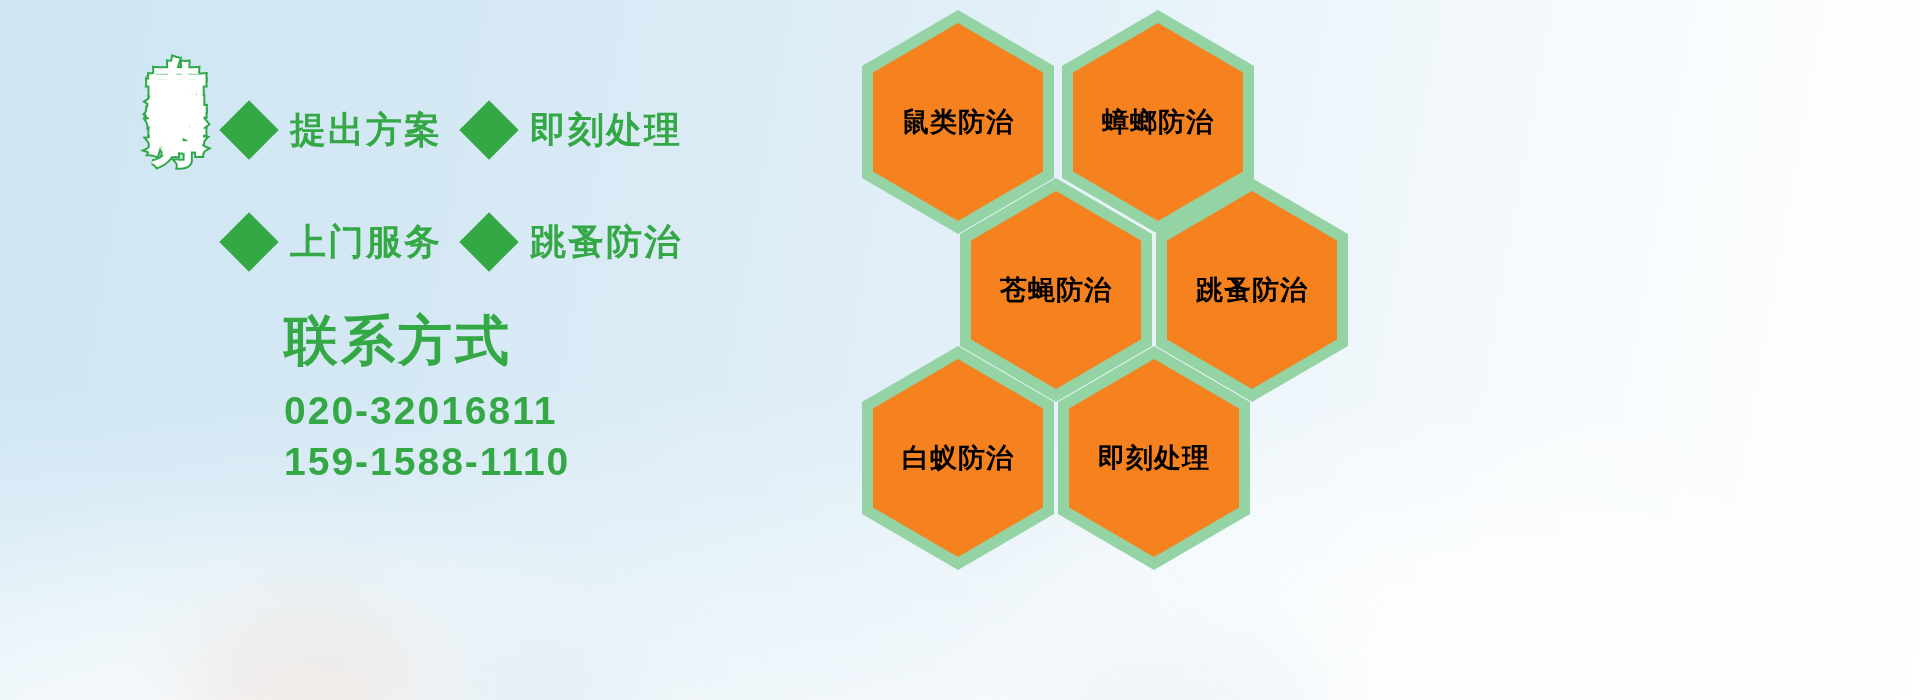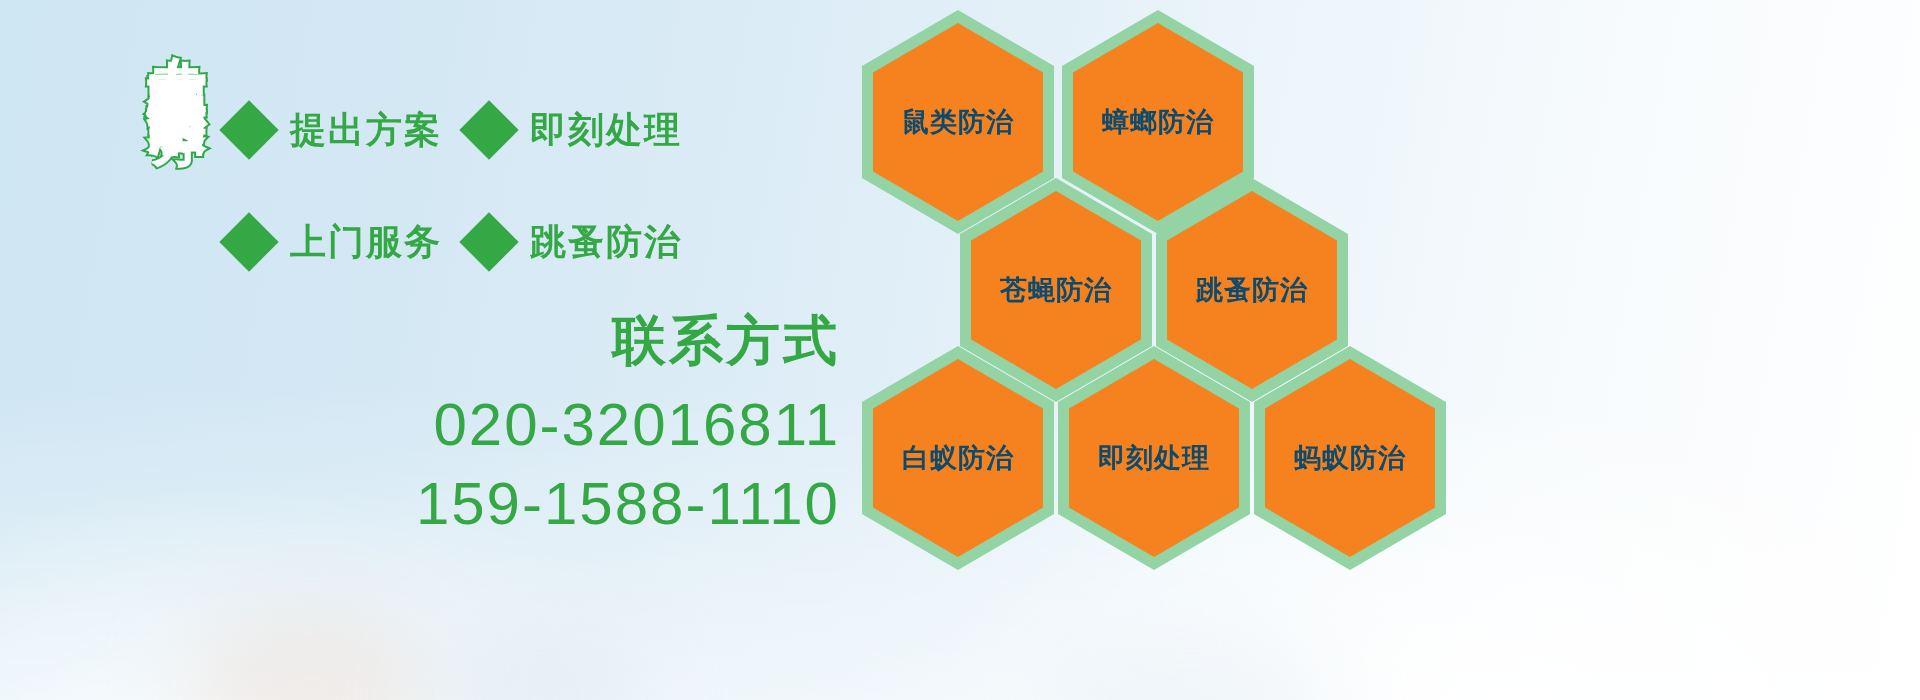--- a/index.html
+++ b/index.html
@@ -73,35 +73,35 @@
     font-weight: 700;
     color: #35a846;
     letter-spacing: 2px;
     white-space: nowrap;
     line-height: 1;
   }
 
   
   #contact {
     position: absolute;
-    left: 300px; top: 312px;
+    left: 284px; top: 312px;
     width: 540px;
-    text-align: right;
+    text-align: left;
   }
   #contact-label {
     font-size: 54px;
     font-weight: 700;
     color: #35a846;
     letter-spacing: 3px;
     line-height: 1.05;
     margin-bottom: 16px;
   }
   .phone {
-    font-size: 60px;
-    font-weight: 400;
+    font-size: 39px;
+    font-weight: 700;
     color: #35a846;
     letter-spacing: 2px;
     line-height: 1.32;
     white-space: nowrap;
   }
 
   
   #hex-grid {
     position: absolute;
     left: 862px; top: 0px;
@@ -124,21 +124,21 @@
     background: #f5821f;
     display: flex;
     align-items: center;
     justify-content: center;
     -webkit-clip-path: polygon(50% 0%, 100% 25%, 100% 75%, 50% 100%, 0% 75%, 0% 25%);
     clip-path: polygon(50% 0%, 100% 25%, 100% 75%, 50% 100%, 0% 75%, 0% 25%);
   }
   .hex-label {
     font-size: 27px;
     font-weight: 700;
-    color: #0c4a6e;
+    color: #000000;
     letter-spacing: 1px;
     white-space: nowrap;
     line-height: 1;
   }
   
   .hex.r1c1 { left: 0px;   top: 10px; }
   .hex.r1c2 { left: 200px; top: 10px; }
   .hex.r1c3 { left: 392px; top: 10px; }
   
   .hex.r2c1 { left: 98px;  top: 178px; }
@@ -223,21 +223,16 @@
         <span class="hex-label">白蚁防治</span>
       </div>
     </div>
 
     <div class="hex r3c2">
       <div class="hex-inner">
         <span class="hex-label">即刻处理</span>
       </div>
     </div>
 
-    <div class="hex r3c3">
-      <div class="hex-inner">
-        <span class="hex-label">蚂蚁防治</span>
-      </div>
-    </div>
 
   </div>
 
 </div>
 
 </body></html>

